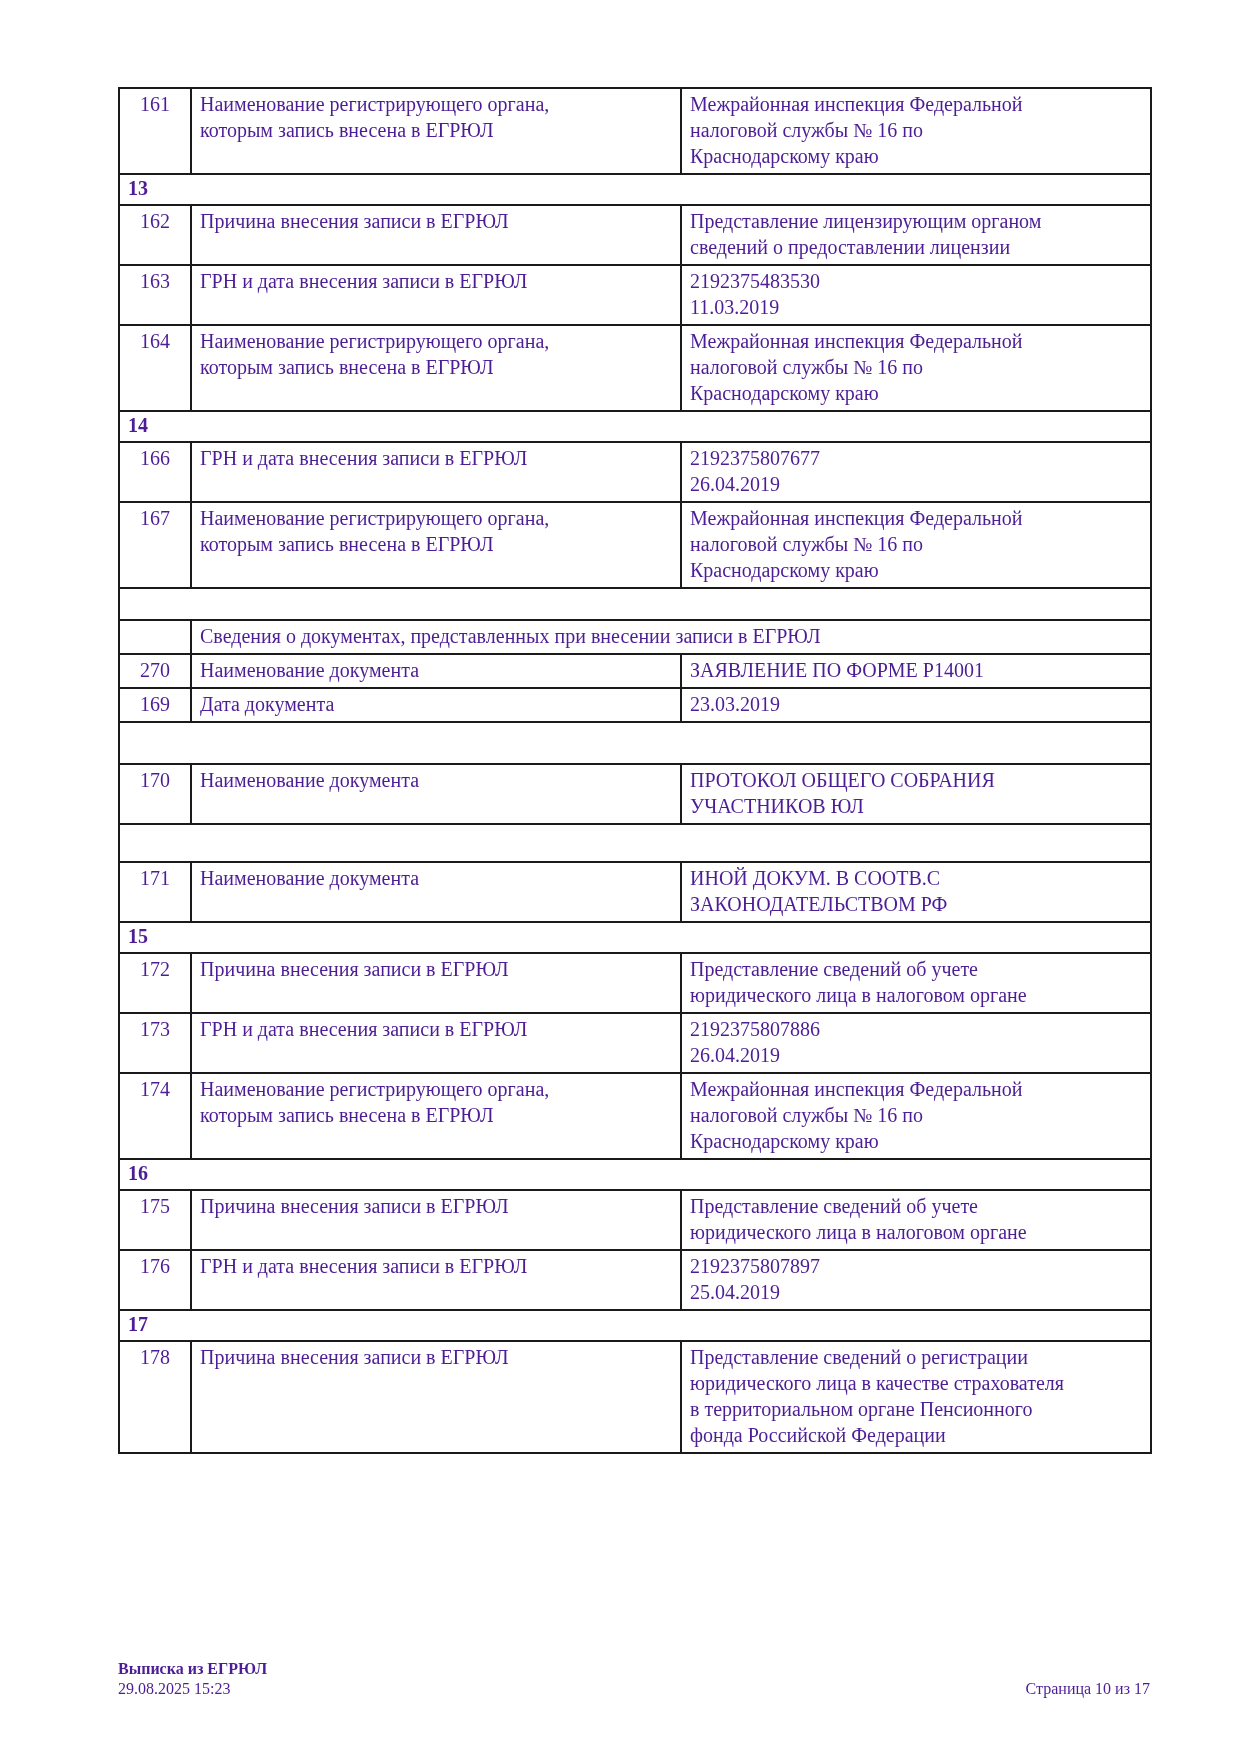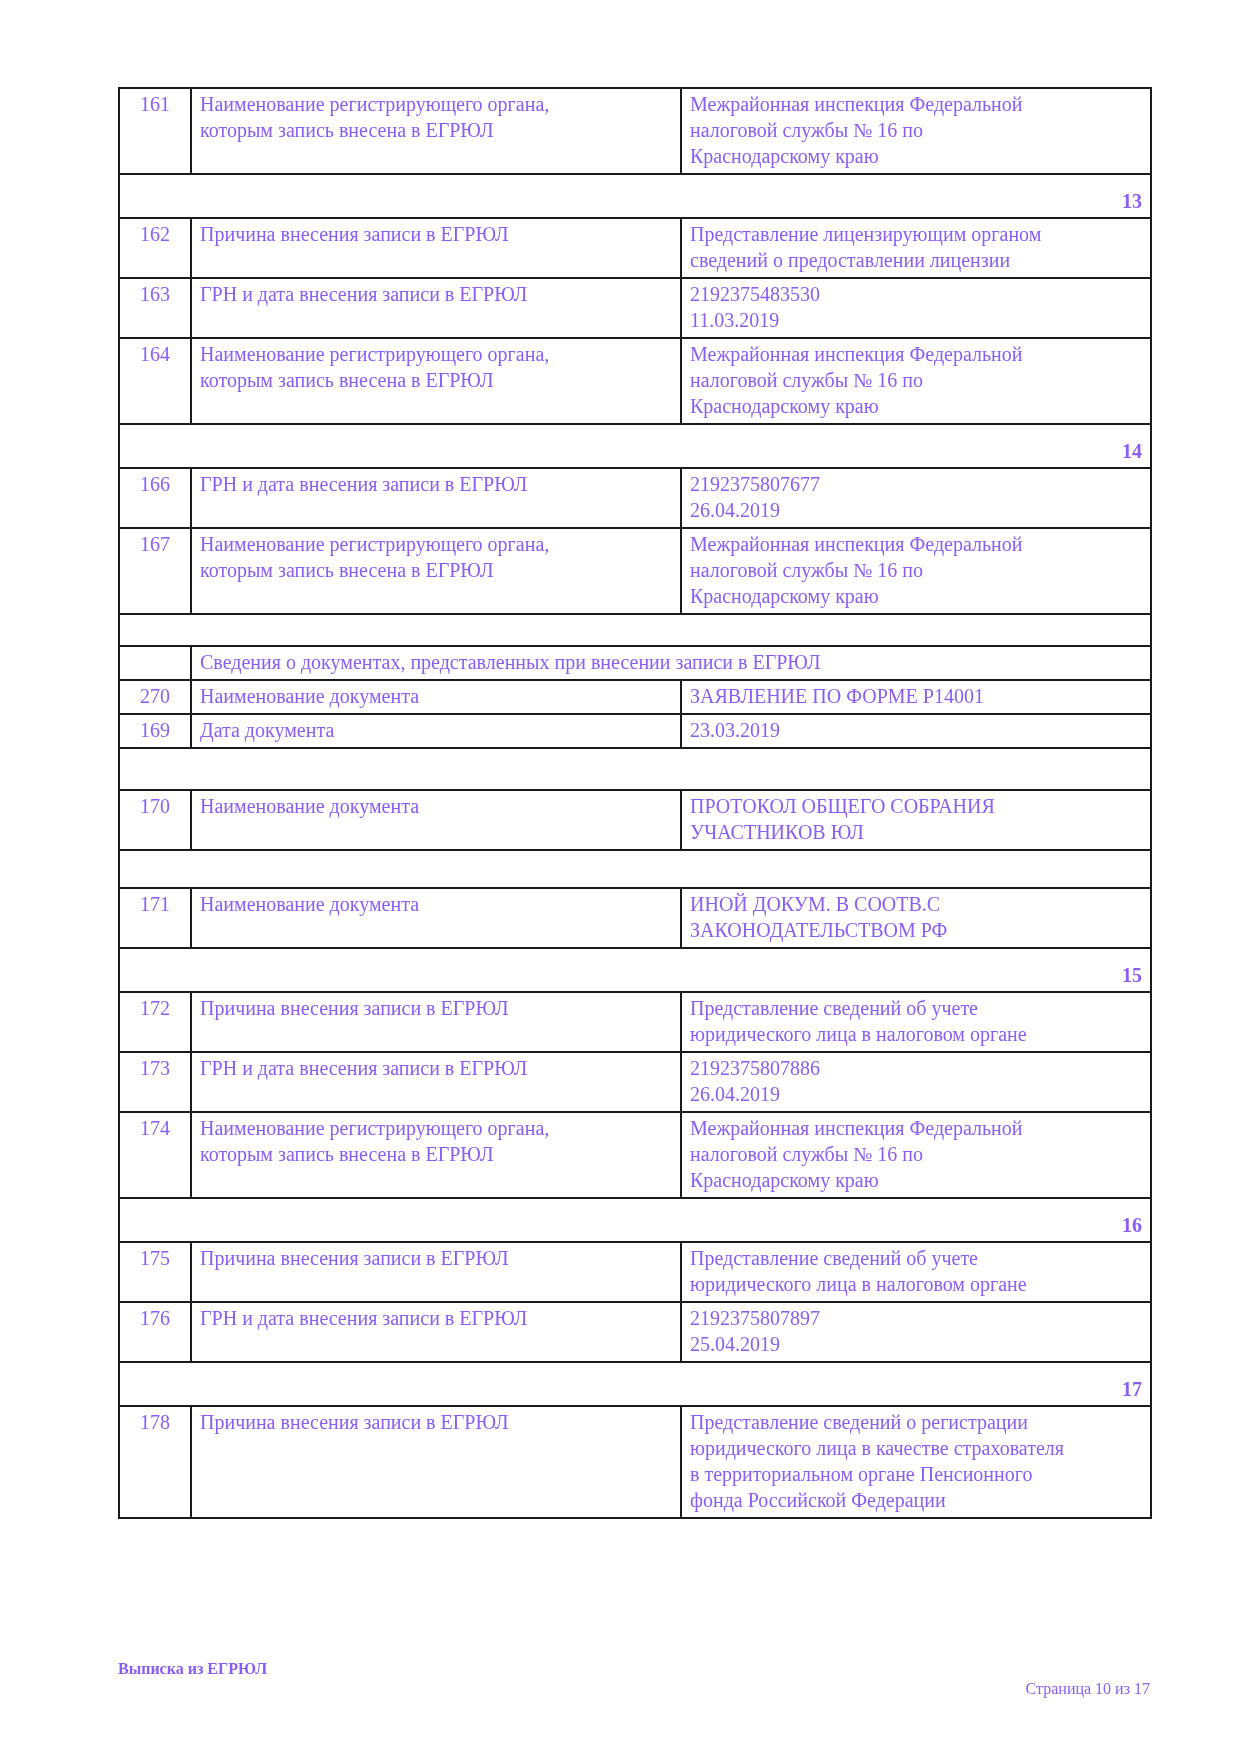--- a/index.html
+++ b/index.html
@@ -6,21 +6,21 @@
     margin: 0;
     padding: 0;
     background: #ffffff;
   }
   .page {
     position: relative;
     width: 1240px;
     height: 1755px;
     background: #ffffff;
     font-family: "Liberation Serif", "DejaVu Serif", serif;
-    color: #8b5cf6;
+    color: #4c1d95;
     overflow: hidden;
   }
   .doc-table-wrap {
     position: absolute;
     left: 118px;
     top: 87px;
     width: 1032px;
   }
   table.egrul {
     border-collapse: collapse;
@@ -37,23 +37,23 @@
   }
   td.num-cell {
     text-align: center;
     padding-left: 2px;
     padding-right: 2px;
   }
   td.label-cell, td.value-cell {
     white-space: pre-line;
   }
   tr.section-row td {
-    text-align: right;
+    text-align: left;
     font-weight: bold;
-    padding-top: 13px;
+    padding-top: 0;
     padding-bottom: 3px;
   }
   tr.blank-row td {
     padding: 0;
   }
   td.subheader-cell {
     white-space: nowrap;
   }
   .footer {
     position: absolute;
@@ -228,16 +228,17 @@
 юридического лица в качестве страхователя
 в территориальном органе Пенсионного
 фонда Российской Федерации</td>
           </tr>
         </tbody>
       </table>
     </div>
 
   <div class="footer">
     <span class="footer-doc-type">Выписка из ЕГРЮЛ</span>
+    <span class="footer-datetime">29.08.2025 15:23</span>
     <span class="footer-page">Страница 10 из 17</span>
   </div>
 
 </div>
 
 </body></html>

